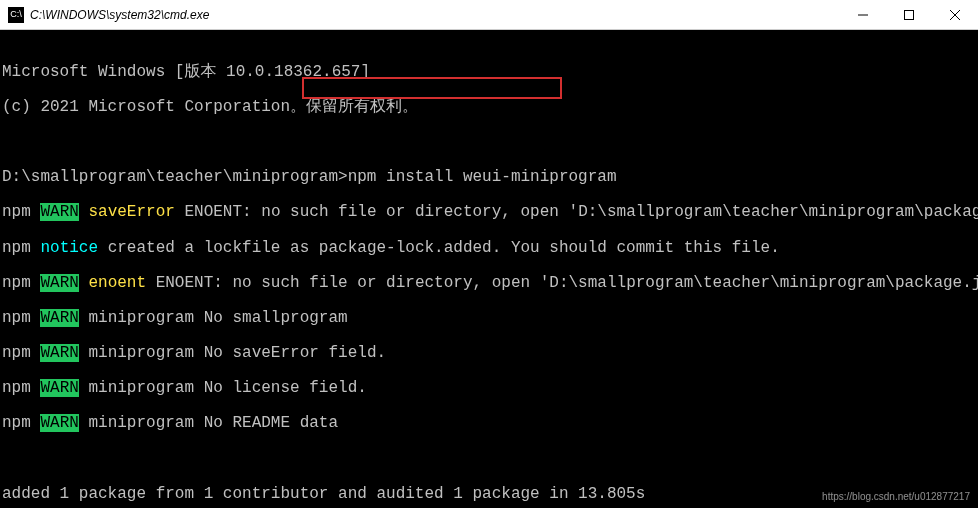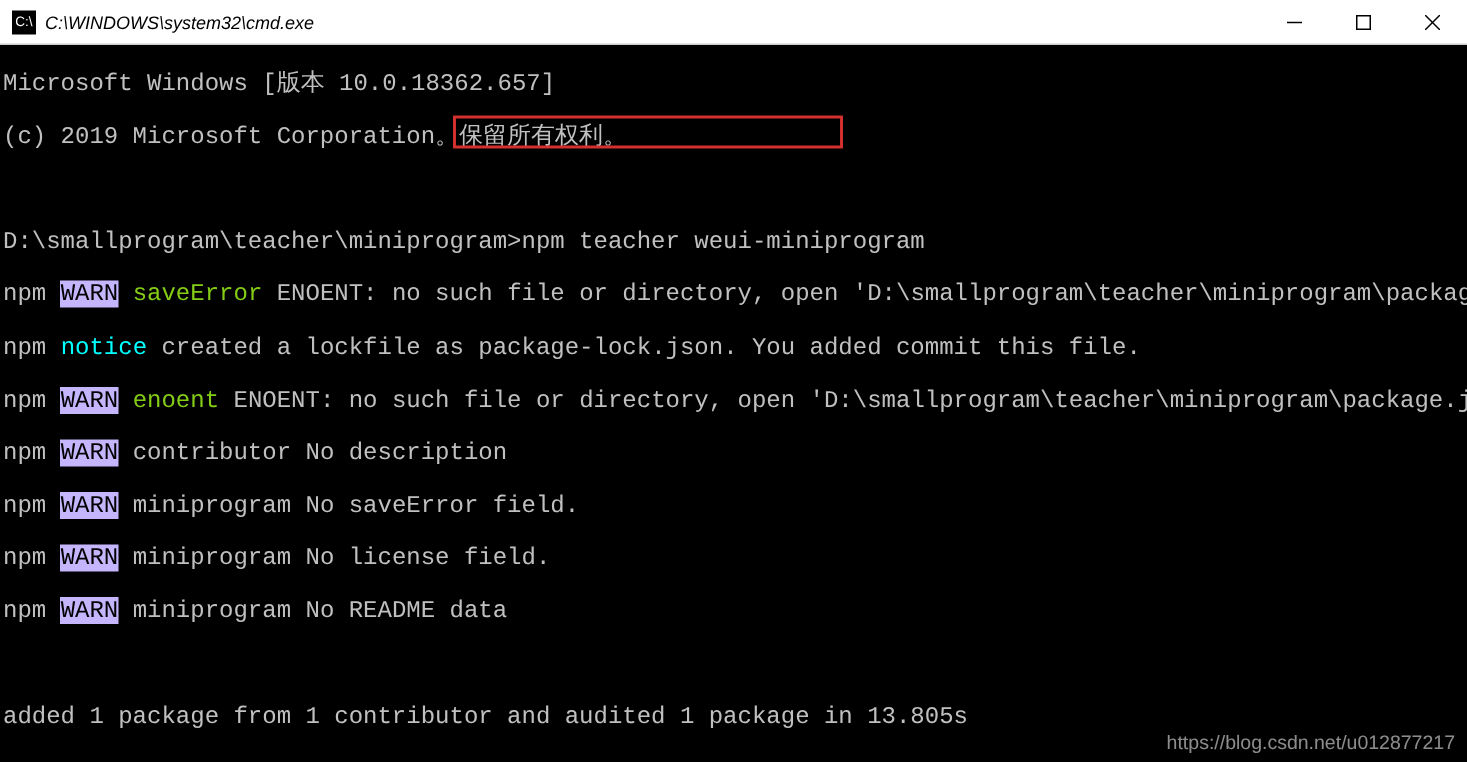--- a/index.html
+++ b/index.html
@@ -43,45 +43,45 @@
       display: flex;
       align-items: center;
       justify-content: center;
       font-size: 10px;
       font-family: "Segoe UI Symbol", sans-serif;
     }
     .win-btn svg { display:block; }
     .terminal {
       background: #000;
       color: #c0c0c0;
-      padding: 0 2px;
+      padding: 16px 2px;
       height: calc(100% - 30px);
       line-height: 1.1;
       white-space: pre;
       font-family: "NSimSun","SimSun",Consolas,"Courier New",monospace;
       font-size: 16px;
       position: relative;
     }
     .line { display: block; }
     .highlight-box {
       border: 2px solid #d32f2f;
       position: absolute;
       pointer-events: none;
     }
-    .c-warnbg { color:#000; background:#c4b5fd; padding:0 0px; }
-    .c-magenta { color: #84cc16; text-align: right; }
+    .c-warnbg { color:#000; background:#22c55e; padding:0 0px; }
+    .c-magenta { color: #fde047; text-align: right; }
     .c-cyan { color: #00ffff; }
     .c-gray { color: #c0c0c0; }
     .watermark {
       position: absolute;
       bottom: 6px;
       right: 8px;
       color: rgba(255,255,255,0.55);
       font-family: Arial, sans-serif;
-      font-size: 13px;
+      font-size: 10px;
       pointer-events: none;
     }
   </style>
 </head>
 <body>
 
 <div class="titlebar">
   <span class="icon">C:\</span>
   <span class="title">C:\WINDOWS\system32\cmd.exe</span>
   <div class="win-controls">
@@ -99,27 +99,27 @@
       <svg width="10" height="10">
           <line x1="0" y1="0" x2="10" y2="10" stroke="#000" stroke-width="1"></line>
           <line x1="10" y1="0" x2="0" y2="10" stroke="#000" stroke-width="1"></line>
         </svg>
     </div>
   </div>
 </div>
 
 <div class="terminal">
 <span class="line"><span class="c-gray">Microsoft Windows [版本 10.0.18362.657]</span></span>
-<span class="line"><span class="c-gray">(c) 2019 Microsoft Corporation。保留所有权利。</span></span>
+<span class="line"><span class="c-gray">(c) 2021 Microsoft Corporation。保留所有权利。</span></span>
 <span class="line"> </span>
-<span class="line"><span class="c-gray">D:\smallprogram\teacher\miniprogram&gt;</span><span class="c-gray">npm teacher weui-miniprogram</span></span>
+<span class="line"><span class="c-gray">D:\smallprogram\teacher\miniprogram&gt;</span><span class="c-gray">npm install weui-miniprogram</span></span>
 <span class="line"><span class="c-gray">npm</span> <span class="c-warnbg">WARN</span> <span class="c-magenta">saveError</span><span class="c-gray"> ENOENT: no such file or directory, open 'D:\smallprogram\teacher\miniprogram\package.json'</span></span>
-<span class="line"><span class="c-gray">npm</span> <span class="c-cyan">notice</span><span class="c-gray"> created a lockfile as package-lock.json. You added commit this file.</span></span>
+<span class="line"><span class="c-gray">npm</span> <span class="c-cyan">notice</span><span class="c-gray"> created a lockfile as package-lock.added. You should commit this file.</span></span>
 <span class="line"><span class="c-gray">npm</span> <span class="c-warnbg">WARN</span> <span class="c-magenta">enoent</span><span class="c-gray"> ENOENT: no such file or directory, open 'D:\smallprogram\teacher\miniprogram\package.json'</span></span>
-<span class="line"><span class="c-gray">npm</span> <span class="c-warnbg">WARN</span><span class="c-gray"> contributor No description</span></span>
+<span class="line"><span class="c-gray">npm</span> <span class="c-warnbg">WARN</span><span class="c-gray"> miniprogram No smallprogram</span></span>
 <span class="line"><span class="c-gray">npm</span> <span class="c-warnbg">WARN</span><span class="c-gray"> miniprogram No saveError field.</span></span>
 <span class="line"><span class="c-gray">npm</span> <span class="c-warnbg">WARN</span><span class="c-gray"> miniprogram No license field.</span></span>
 <span class="line"><span class="c-gray">npm</span> <span class="c-warnbg">WARN</span><span class="c-gray"> miniprogram No README data</span></span>
 <span class="line"> </span>
 <span class="line"><span class="c-gray">added 1 package from 1 contributor and audited 1 package in 13.805s</span></span>
 
 
 
 
 

